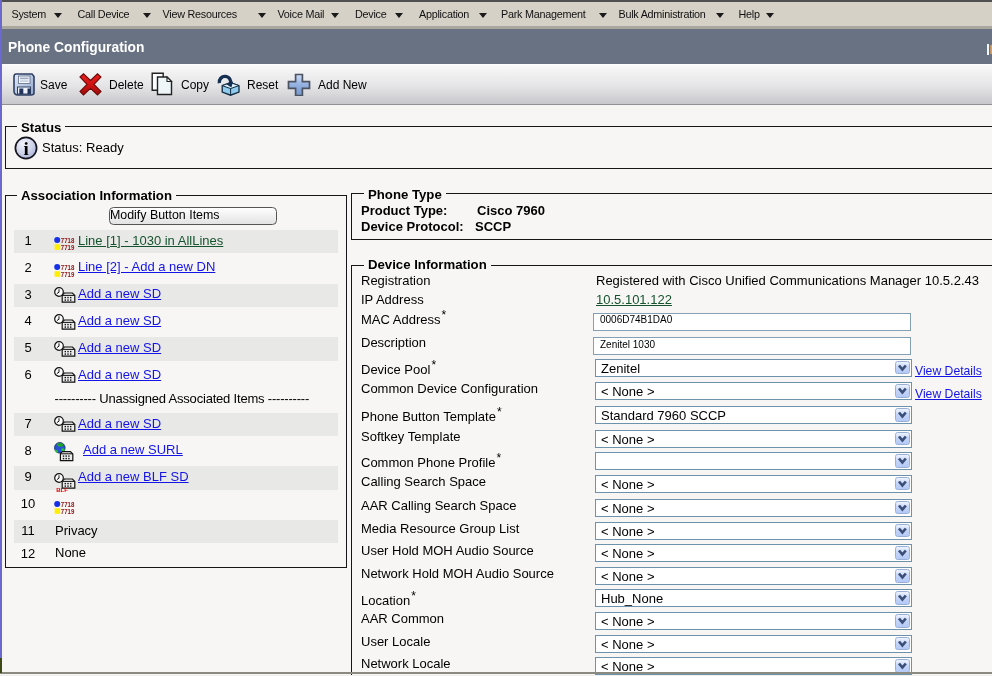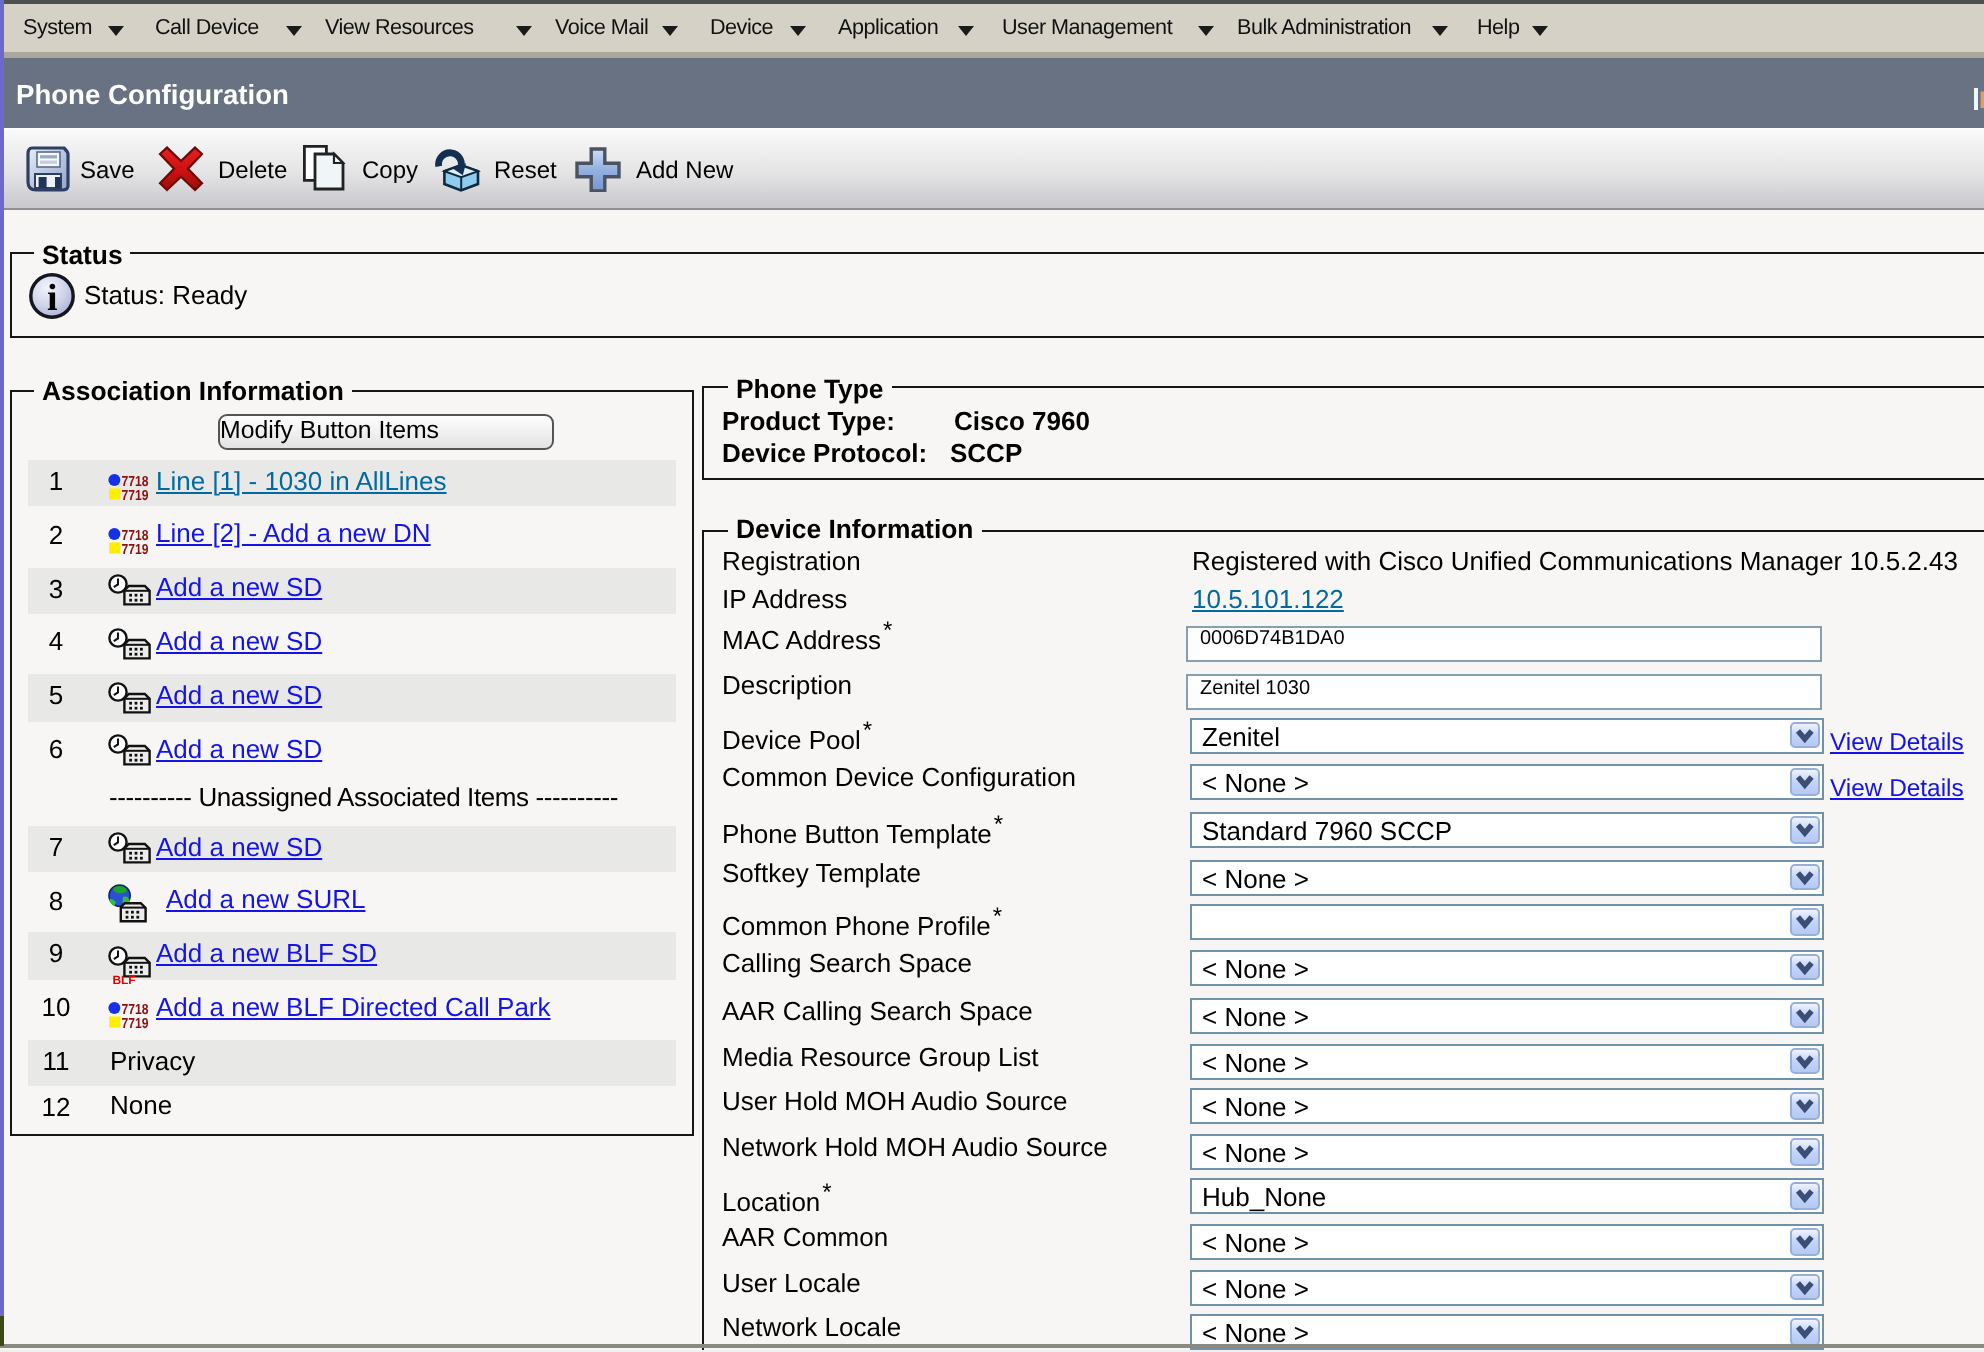--- a/index.html
+++ b/index.html
@@ -8,21 +8,21 @@
 .tri{position:absolute;top:13px;width:0;height:0;border-left:4.5px solid transparent;border-right:4.5px solid transparent;border-top:5px solid #1a1a1a}
 .tool-label{font-size:12px;color:#000}
 .fs{position:absolute;border:1.8px solid #161616;background:transparent}
 .legend{position:absolute;font-weight:bold;font-size:13.2px;background:#f7f6f4;padding:0 4px;white-space:nowrap}
 .rnum{position:absolute;left:0;top:3px;width:28px;text-align:center;font-size:13px}
 .rlink{position:absolute;top:2.8px;white-space:nowrap;font-size:13px}
 .assoc-row{position:absolute;left:14px;width:324px}
 .gray{background:#e8e8e7}
 a{text-decoration:underline}
 .lk-blue{color:#1414e6}
-.lk-purp{color:#0369a1}
+.lk-purp{color:#14532d}
 .sel{position:absolute;left:595px;width:317px;height:18px;border:1.5px solid #6e92ac;background:#fff}
 .sel .txt{position:absolute;left:5px;top:1px;font-size:13px;white-space:nowrap}
 .selbtn{position:absolute;right:1px;top:1px;width:15px;height:13.6px;border:1px solid #98b0d8;border-radius:2.5px;background:linear-gradient(180deg,#eef3fe 0%,#c3d4f8 50%,#b4c9f6 100%)}
 .inp{position:absolute;left:593px;width:318px;height:18px;border:1.2px solid #84a0b4;background:#fff}
 .inp .txt{position:absolute;left:6px;top:0.5px;font-size:10px;white-space:nowrap}
 .flabel{position:absolute;left:361px;font-size:13px;white-space:nowrap}
 .fvalue{position:absolute;left:596px;font-size:13px;white-space:nowrap}
 sup.req{font-size:12px;position:relative;top:0px;left:1px}
 .vd{position:absolute;left:915px;font-size:12.2px;color:#1414e6;text-decoration:underline;white-space:nowrap}
 </style></head><body>
@@ -39,21 +39,21 @@
 <span class="menuitem" style="left:77.5px">Call Device</span>
 <span class="tri" style="left:142.5px"></span>
 <span class="menuitem" style="left:162.5px">View Resources</span>
 <span class="tri" style="left:257.5px"></span>
 <span class="menuitem" style="left:277.5px">Voice Mail</span>
 <span class="tri" style="left:331px"></span>
 <span class="menuitem" style="left:355px">Device</span>
 <span class="tri" style="left:395px"></span>
 <span class="menuitem" style="left:419px">Application</span>
 <span class="tri" style="left:479px"></span>
-<span class="menuitem" style="left:501px">User Management</span>
+<span class="menuitem" style="left:501px">Park Management</span>
 <span class="tri" style="left:598.5px"></span>
 <span class="menuitem" style="left:618.5px">Bulk Administration</span>
 <span class="tri" style="left:716px"></span>
 <span class="menuitem" style="left:738.5px">Help</span>
 <span class="tri" style="left:766px"></span>
 
 <span class="abs" style="left:8px;top:39.5px;font-size:13.8px;font-weight:bold;color:#fff">Phone Configuration</span>
 <span class="abs" style="left:987px;top:44px;width:2px;height:11px;background:#f0f8ff"></span>
 <span class="abs" style="left:989.5px;top:43px;font-size:12px;font-weight:bold;color:#dda05e">R</span>
 
@@ -237,21 +237,20 @@
         <use href="#ic-sd"></use>
         <text x="2.2" y="21.8" font-size="6" font-weight="bold" fill="#e00000">BLF</text>
       </svg>
       <a class="rlink lk-blue" style="left:64px">Add a new BLF SD</a>
     </div>
 <div class="assoc-row" style="top:493.2px;height:23.5px">
       <span class="rnum">10</span>
       <svg class="abs" style="left:40px;top:6.5px" width="22" height="15">
         <use href="#ic-line"></use>
       </svg>
-      <a class="rlink lk-blue" style="left:64px">Add a new BLF Directed Call Park</a>
     </div>
 <div class="assoc-row gray" style="top:520.3px;height:22.4px">
       <span class="rnum">11</span>
       <span class="rlink" style="left:41px">Privacy</span>
     </div>
 <div class="assoc-row" style="top:542.7px;height:22px">
       <span class="rnum">12</span>
       <span class="rlink" style="left:41px">None</span>
     </div>
 </div>

